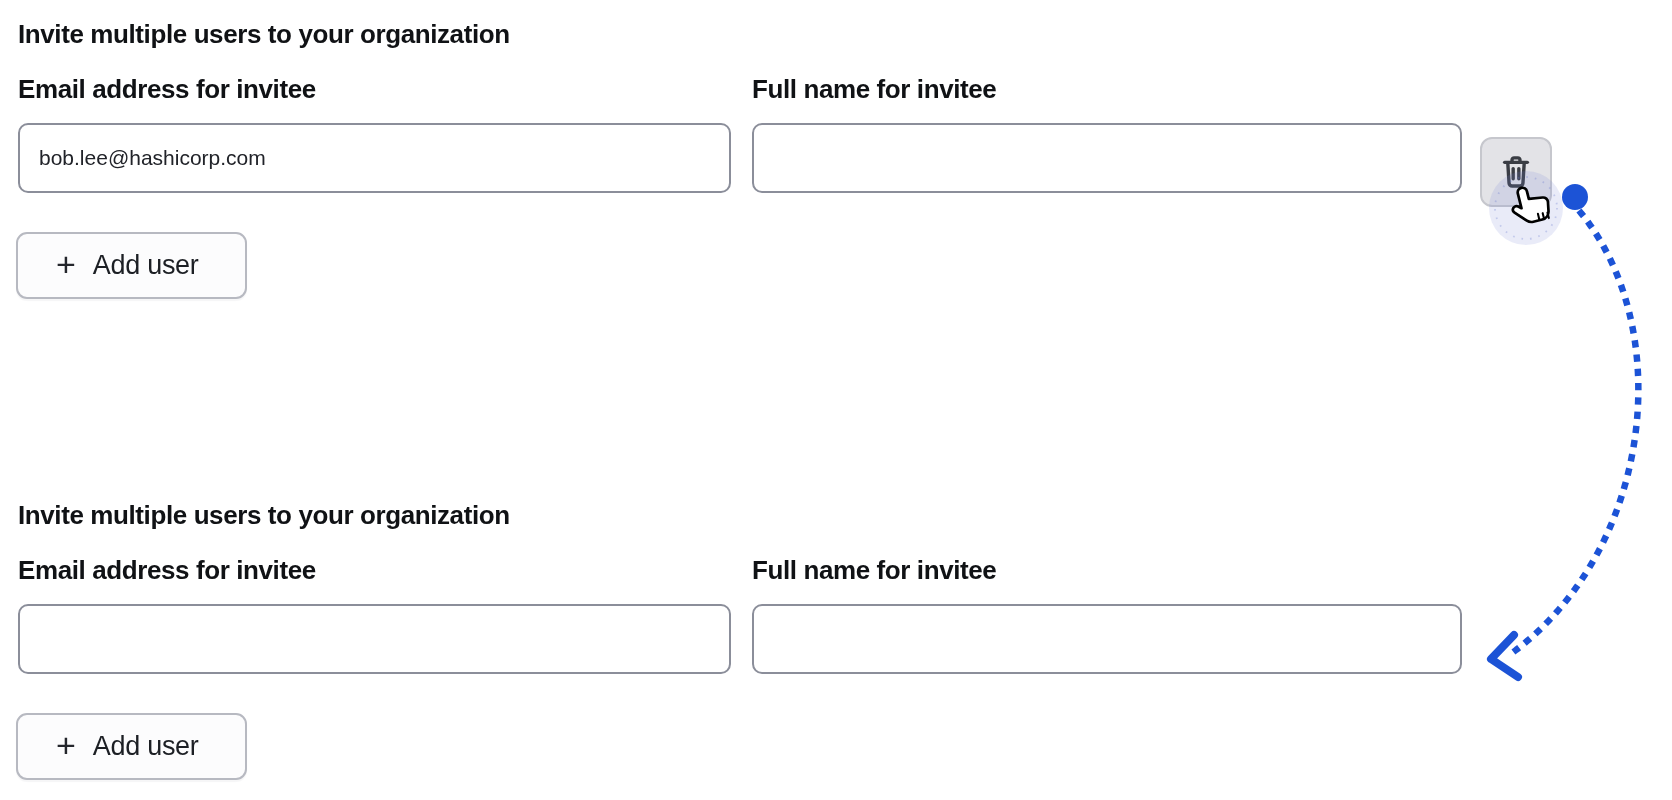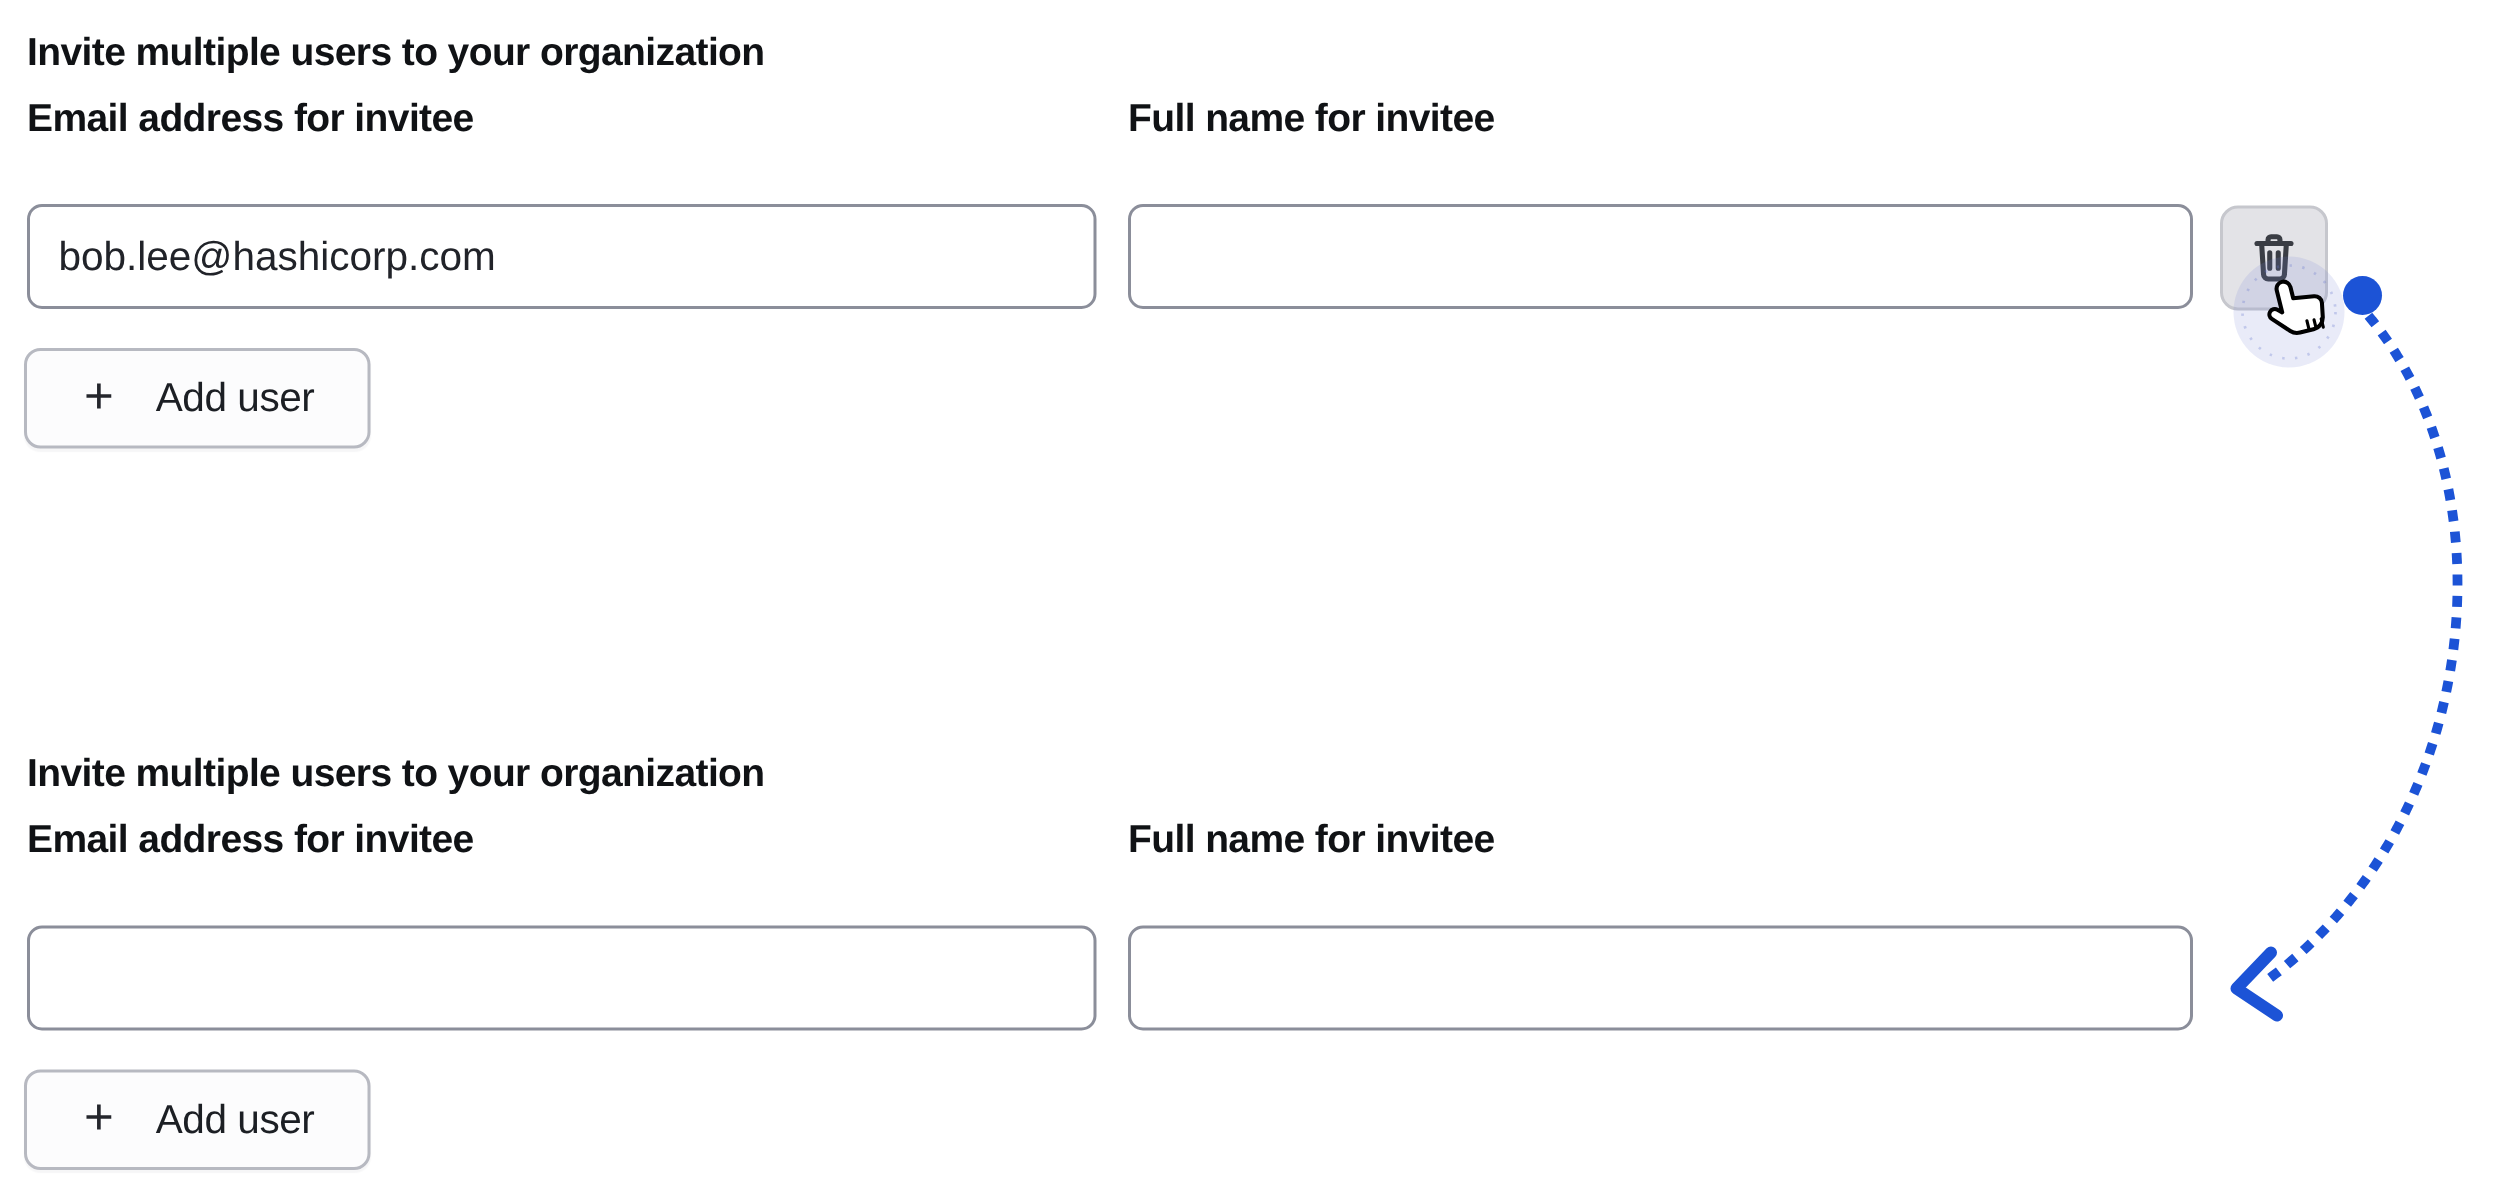--- a/index.html
+++ b/index.html
@@ -11,31 +11,31 @@
   .sec{position:absolute;left:0;width:1520px;height:320px;}
   #section-1{top:0;}
   #section-2{top:481px;}
 
   .heading{
     position:absolute;left:18px;top:17px;
     font-size:26px;font-weight:700;letter-spacing:-0.4px;color:#101215;
     line-height:34px;white-space:nowrap;
   }
   .field-label{
-    position:absolute;top:62px;
+    position:absolute;top:73px;
     font-size:26px;font-weight:700;letter-spacing:-0.4px;color:#101215;
     line-height:32px;white-space:nowrap;
   }
   .label-email{left:18px;}
   .label-name{left:752px;}
 
   .text-input{
-    position:absolute;top:136px;height:70px;box-sizing:border-box;
+    position:absolute;top:123px;height:70px;box-sizing:border-box;
     border:2px solid #8b8e9a;border-radius:10px;background:#ffffff;
-    font-family:inherit;font-size:27px;color:#212329;
+    font-family:inherit;font-size:21px;color:#212329;
     padding:0 19px;outline:none;
   }
   .input-email{left:18px;width:713px;}
   .input-name{left:752px;width:710px;}
 
   .delete-btn{
     position:absolute;left:1480px;top:137px;width:72px;height:70px;
     box-sizing:border-box;background:#e3e3e7;border:2px solid #c6c7cd;
     border-radius:12px;display:flex;align-items:center;justify-content:center;
     padding:0;cursor:pointer;
@@ -48,21 +48,21 @@
     padding:0 0 0 38px;gap:17px;cursor:pointer;
     box-shadow:0 2px 1px rgba(30,33,40,0.04);
     font-family:inherit;
   }
   .plus-glyph{
     font-size:34px;font-weight:400;color:#24262c;line-height:1;
     transform:translateY(-2px);
   }
   .add-user-label{
     font-size:27px;font-weight:500;letter-spacing:-0.3px;color:#1c1f24;
-    line-height:1;white-space:nowrap;margin-left:11px;
+    line-height:1;white-space:nowrap;
   }
 
   .overlay{
     position:absolute;left:0;top:0;width:1672px;height:800px;
     pointer-events:none;z-index:5;
   }
   .cursor-wrap{
     position:absolute;left:1510px;top:182px;width:46px;height:50px;
     z-index:6;pointer-events:none;transform:rotate(-14deg);
   }

